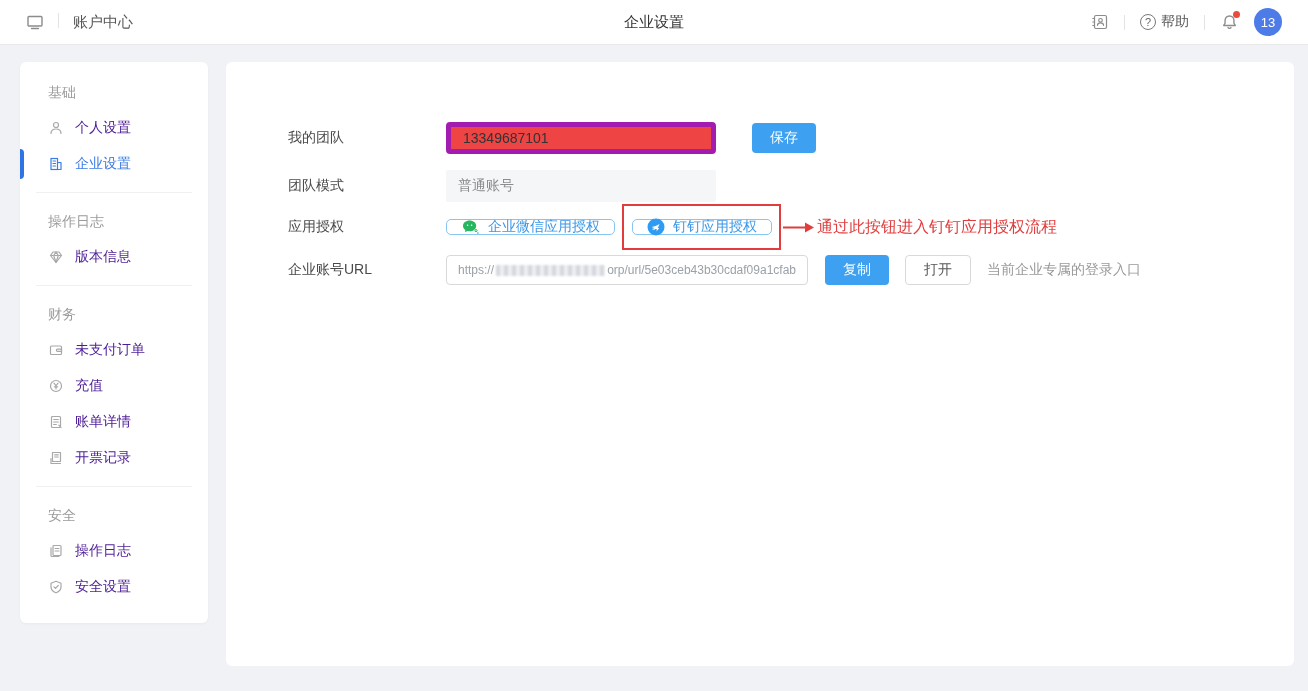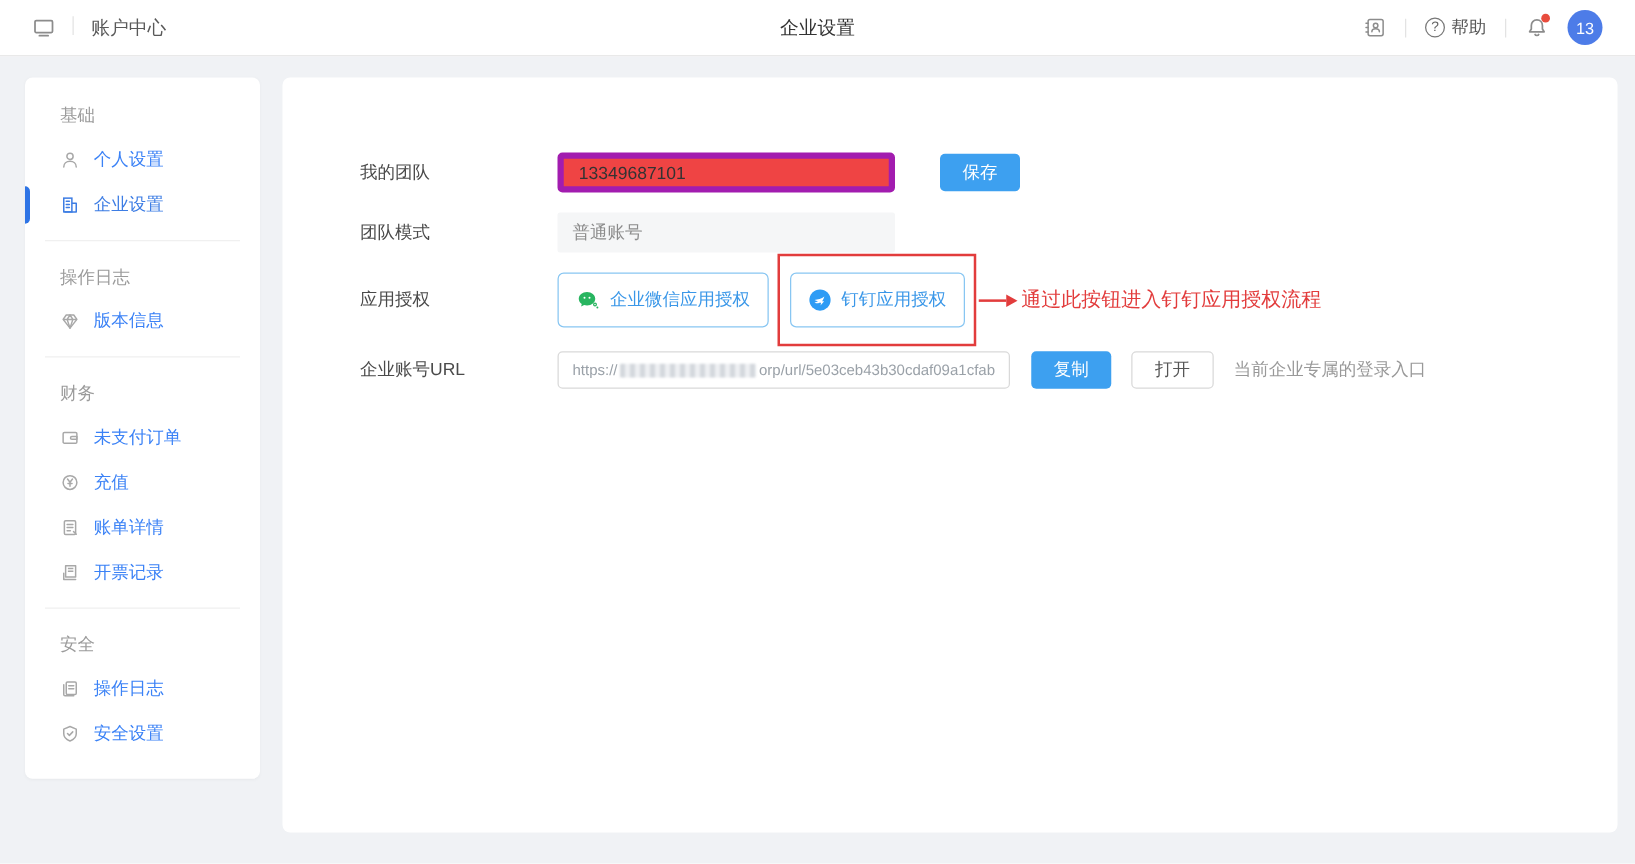--- a/index.html
+++ b/index.html
@@ -22,21 +22,21 @@
   .bell{position:relative;}
   .bell-dot{position:absolute;right:-1px;top:-2px;width:7px;height:7px;border-radius:50%;background:#e84c3d;}
   .avatar{width:28px;height:28px;border-radius:50%;background:#4d7ce8;color:#fff;font-size:13px;
           display:flex;align-items:center;justify-content:center;cursor:pointer;}
 
   
   .sidebar{position:absolute;left:20px;top:62px;width:188px;background:#fff;border-radius:6px;
            padding:12px 0 18px;box-sizing:border-box;box-shadow:0 1px 3px rgba(0,0,0,0.04);}
   .sec-title{font-size:14px;color:#9b9b9b;padding:10px 0 8px 28px;}
   .side-item{position:relative;display:flex;align-items:center;gap:11px;height:36px;
-             padding-left:28px;font-size:14px;color:#3b82f6;cursor:pointer;}
+             padding-left:28px;font-size:14px;color:#4c1d95;cursor:pointer;}
   .side-item svg{color:#a8a8a8;flex-shrink:0;}
   .side-item.active{color:#3d7de4;}
   .side-item.active svg{color:#3d7de4;}
   .active-bar{position:absolute;left:0;top:3px;width:4px;height:30px;background:#2e74e5;
               border-radius:0 4px 4px 0;}
   .side-div{height:1px;background:#f0f0f0;margin:10px 16px;}
 
   
   .main{position:absolute;left:226px;top:62px;width:1068px;height:604px;background:#fff;
         border-radius:6px;box-sizing:border-box;padding:60px 0 0 62px;}
@@ -45,21 +45,21 @@
   .txt-input{width:270px;height:32px;box-sizing:border-box;border:5px solid #a21caf;border-radius:4px;
              padding:0 12px;font-size:14px;color:#333;background:#ef4444;outline:none;
              font-family:"Liberation Sans","DejaVu Sans",sans-serif;}
   .btn-primary{height:30px;padding:0 18px;background:#3da0f0;color:#fff;border:none;border-radius:4px;
                font-size:14px;cursor:pointer;font-family:inherit;}
   .ml36{margin-left:36px;} .ml17{margin-left:17px;} .ml16{margin-left:16px;}
   .input-disabled{width:270px;height:32px;background:#f5f6f7;border-radius:2px;display:flex;
                   align-items:center;padding:0 12px;box-sizing:border-box;font-size:14px;color:#8c8c8c;}
 
   .frow-auth{margin-bottom:19px;}
-  .auth-btn{display:flex;align-items:center;gap:8px;height:44px;padding:0 14px;background:#fff;
+  .auth-btn{display:flex;align-items:center;gap:8px;height:16px;padding:0 14px;background:#fff;
             border:1px solid #88c6f2;border-radius:5px;color:#3a97e8;font-size:14px;cursor:pointer;
             font-family:inherit;box-sizing:border-box;}
   .wechat-btn{margin-right:17px;}
   .ding-wrap{position:relative;display:inline-block;}
   .red-box{position:absolute;inset:-15px -9px -15px -10px;border:2px solid #e23c3c;pointer-events:none;}
   .annot{position:absolute;left:calc(100% + 11px);top:50%;transform:translateY(-50%);
          display:flex;align-items:center;white-space:nowrap;color:#e23c3c;}
   .arrow-line{width:22px;height:2px;background:#e23c3c;}
   .arrow-head{width:0;height:0;border-left:9px solid #e23c3c;border-top:5px solid transparent;
               border-bottom:5px solid transparent;}

